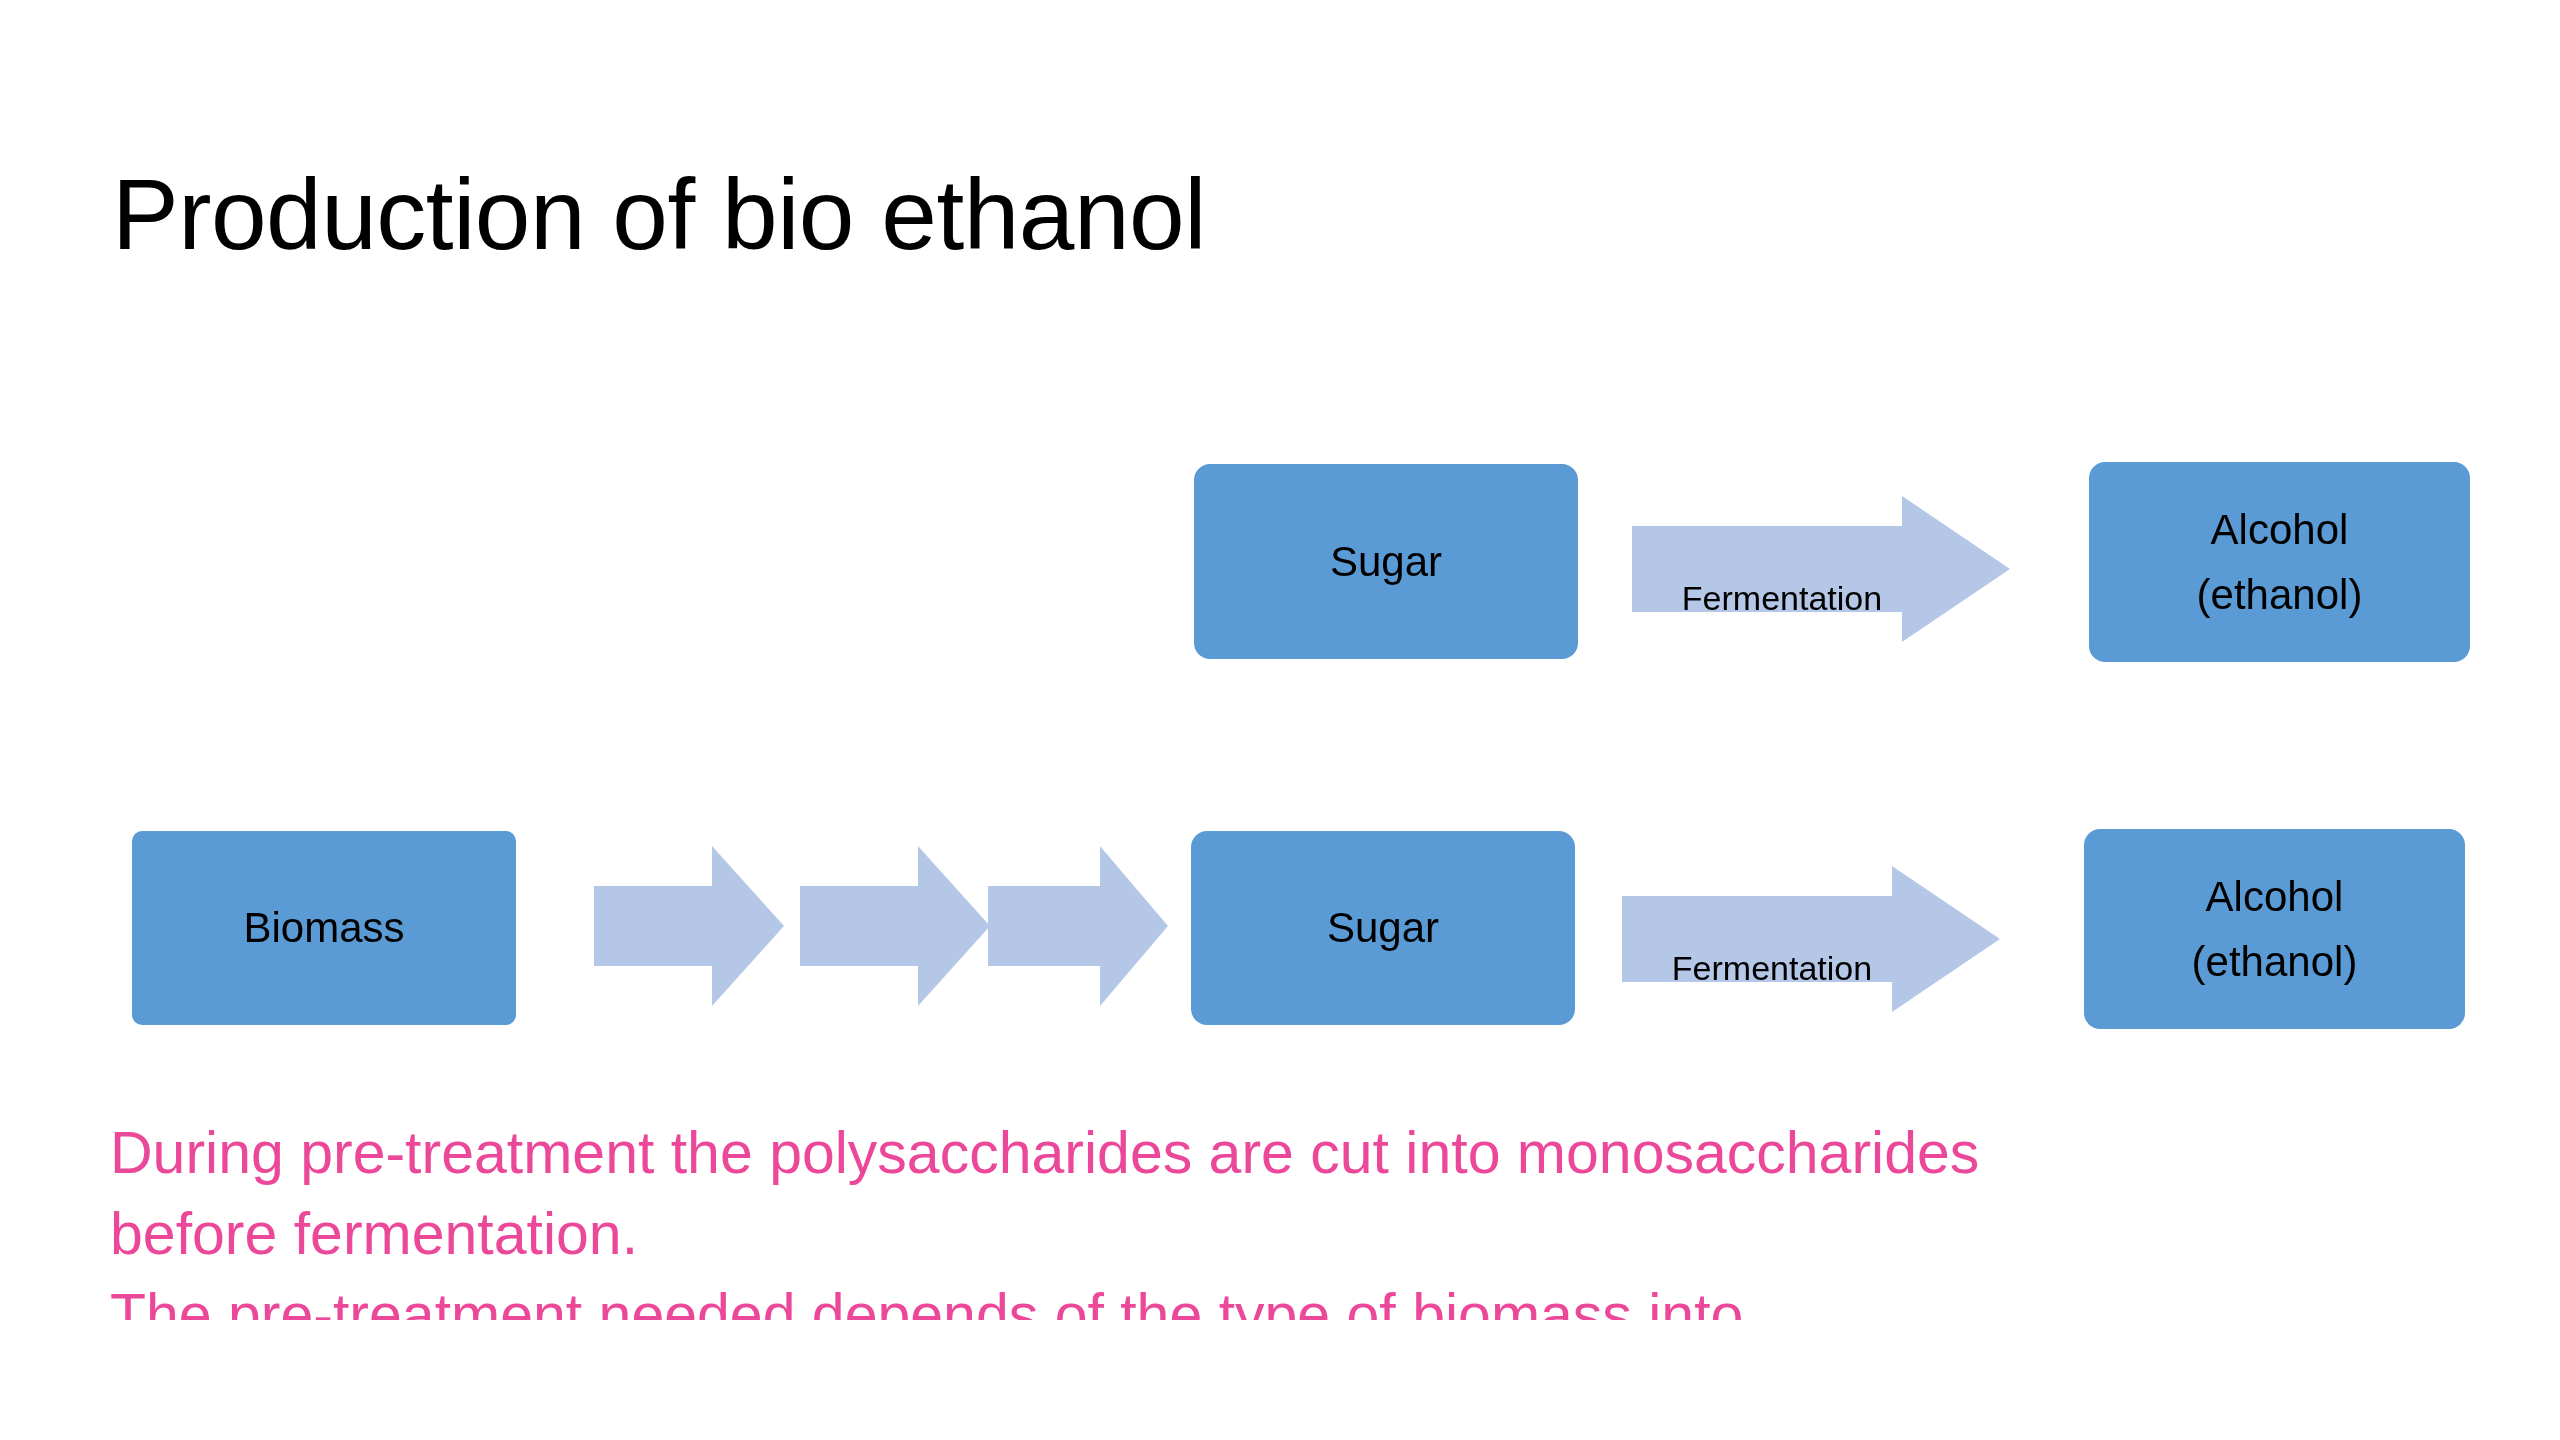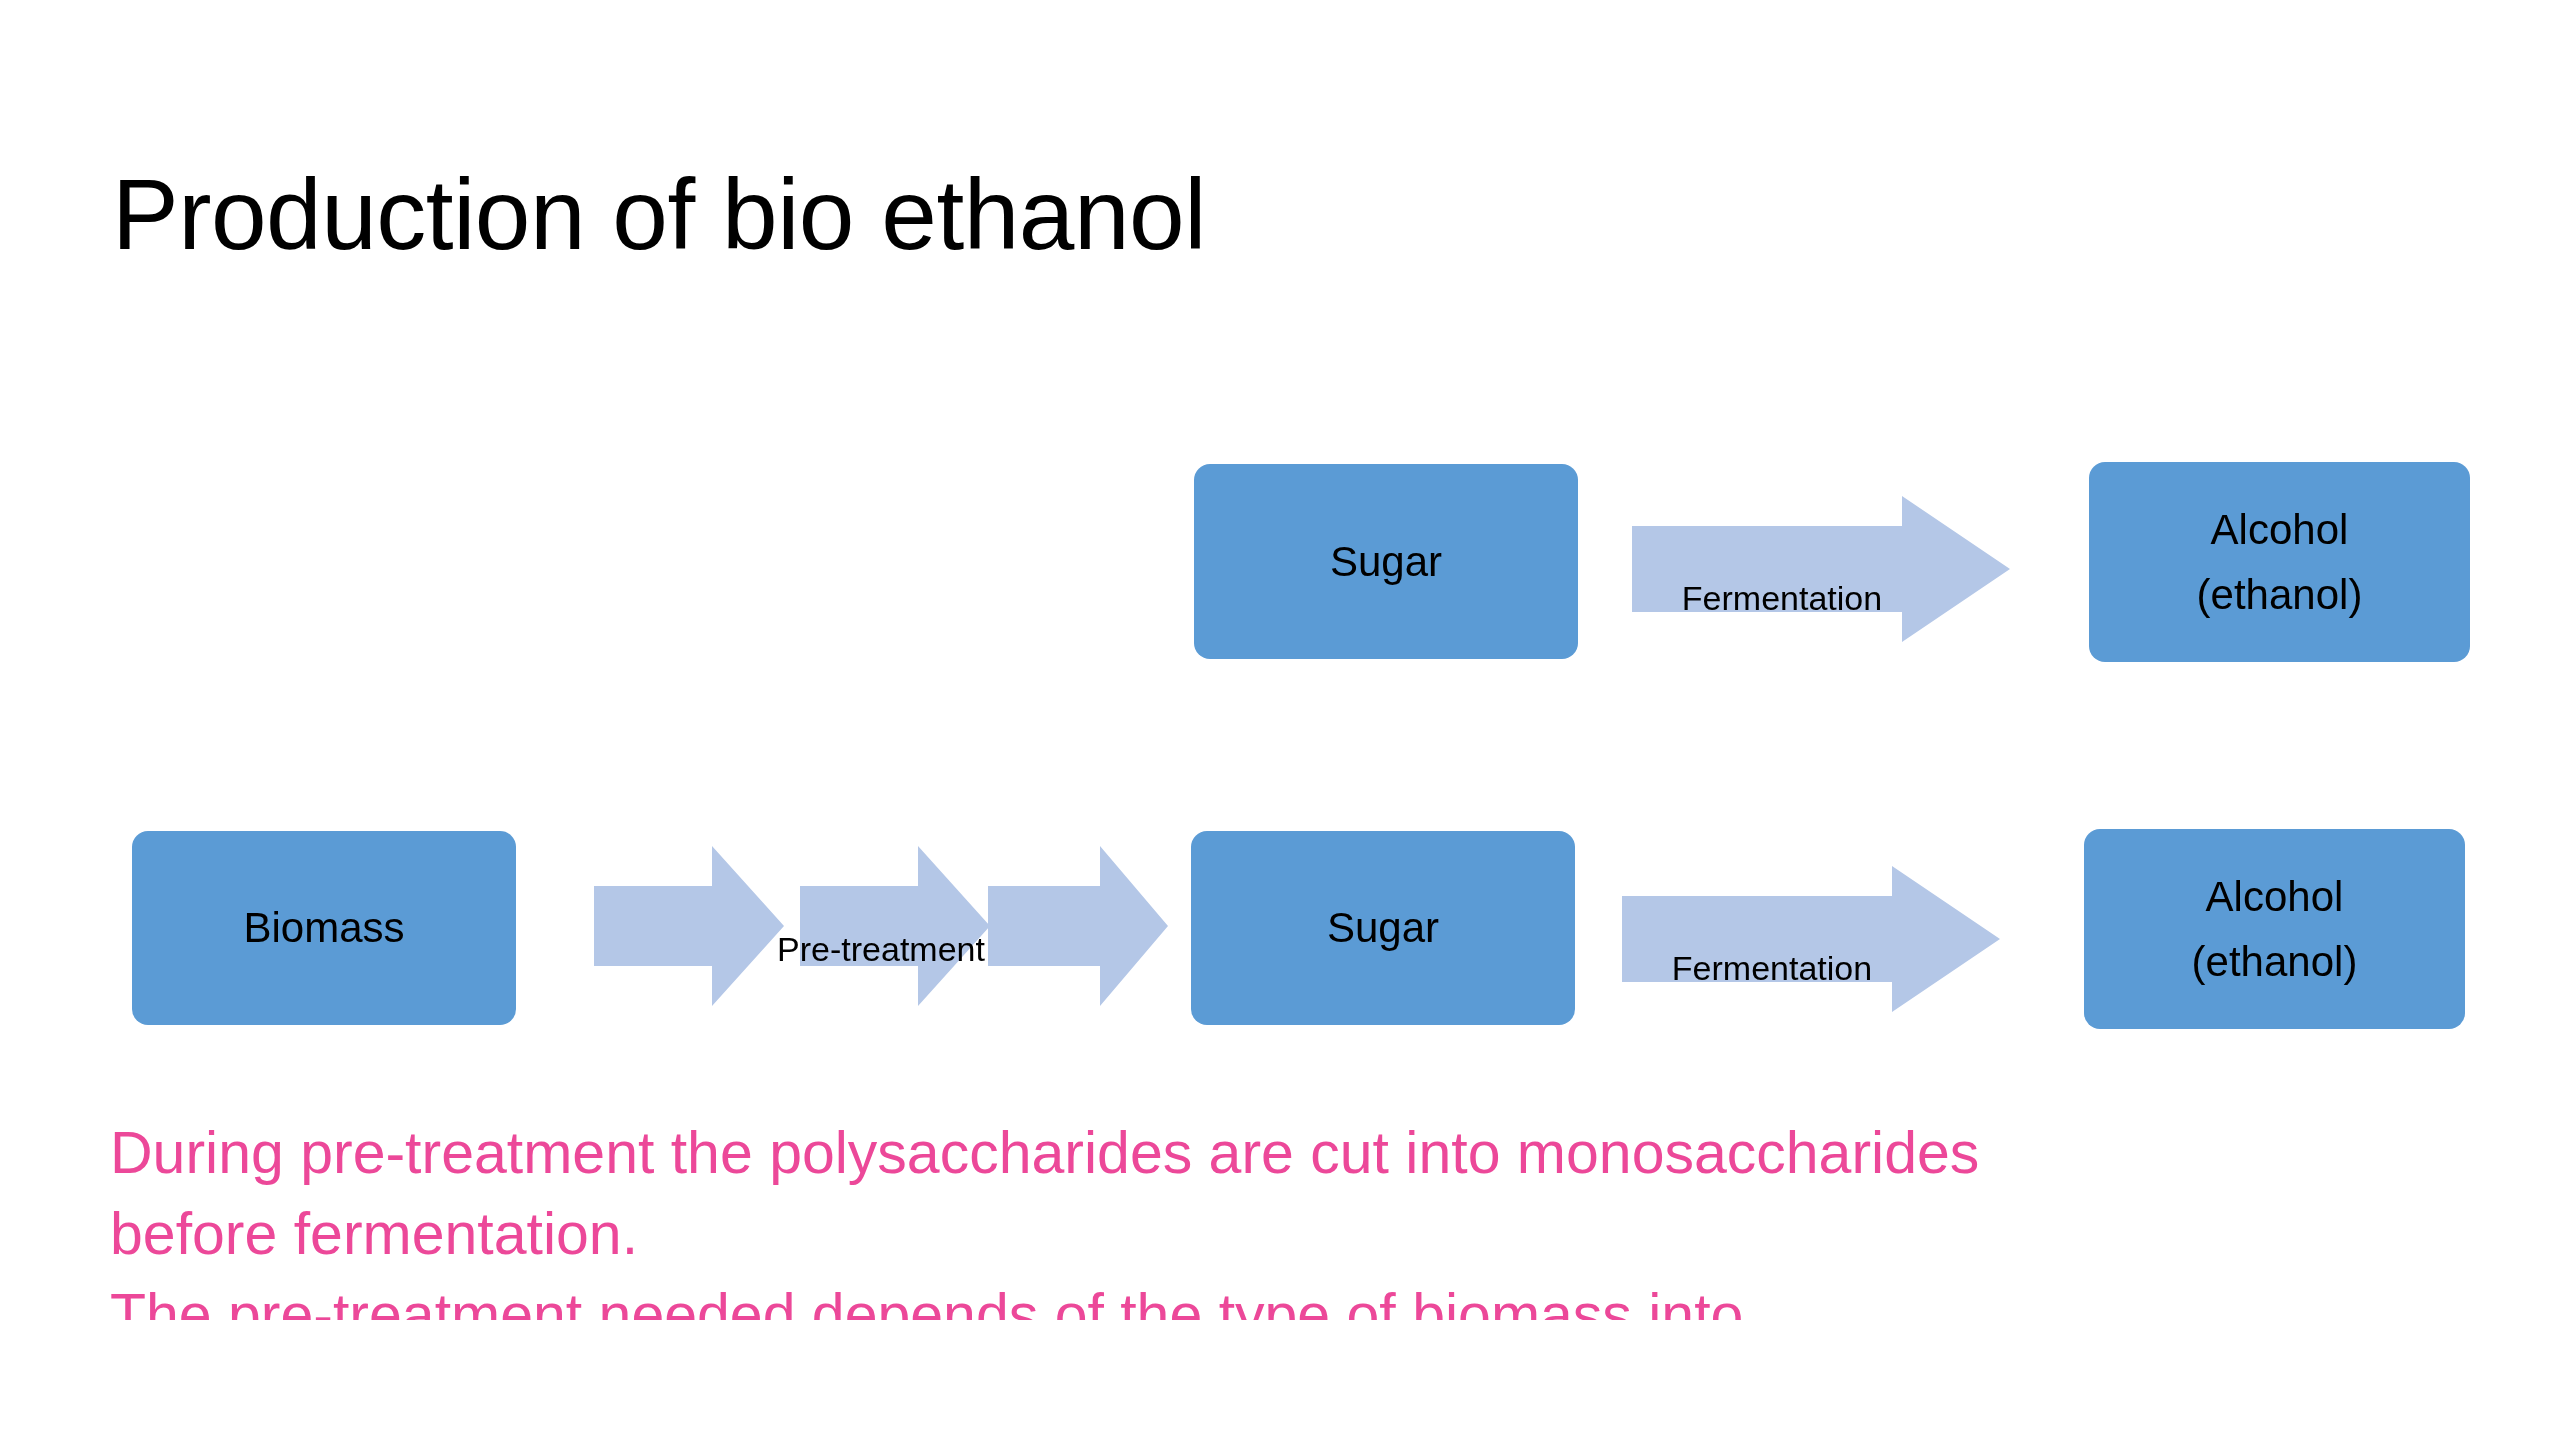--- a/index.html
+++ b/index.html
@@ -105,21 +105,21 @@
       <polygon points="0,30 270,30 270,0 378,73 270,146 270,116 0,116" fill="#B4C7E7"></polygon>
     </svg>
   </div>
   <div class="arrow-label" style="left:1632px; top:555px; width:300px;">Fermentation</div>
 
   <div class="proc-box" style="left:2089px; top:462px; width:381px; height:200px; flex-direction:column;">
     <span class="box-line">Alcohol</span>
     <span class="box-line">(ethanol)</span>
   </div>
 
-  <div class="proc-box" style="left:132px; top:831px; width:384px; height:194px;">
+  <div class="proc-box" style="left:132px; top:831px; width:384px; height:194px;border-radius:10px;">
     <span class="box-line">Biomass</span>
   </div>
 
   <div class="block-arrow" style="left:594px; top:846px; width:190px; height:160px;">
     <svg viewBox="0 0 190 160" preserveAspectRatio="none" aria-hidden="true">
       <polygon points="0,40 118,40 118,0 190,80 118,160 118,120 0,120" fill="#B4C7E7"></polygon>
     </svg>
   </div>
 
   <div class="block-arrow" style="left:800px; top:846px; width:190px; height:160px;">
@@ -127,21 +127,20 @@
       <polygon points="0,40 118,40 118,0 190,80 118,160 118,120 0,120" fill="#B4C7E7"></polygon>
     </svg>
   </div>
 
   <div class="block-arrow" style="left:988px; top:846px; width:180px; height:160px;">
     <svg viewBox="0 0 180 160" preserveAspectRatio="none" aria-hidden="true">
       <polygon points="0,40 112,40 112,0 180,80 112,160 112,120 0,120" fill="#B4C7E7"></polygon>
     </svg>
   </div>
 
-  <div class="arrow-label" style="left:594px; top:906px; width:574px;">Pre-treatment</div>
 
   <div class="proc-box" style="left:1191px; top:831px; width:384px; height:194px;">
     <span class="box-line">Sugar</span>
   </div>
 
   <div class="block-arrow" style="left:1622px; top:866px; width:378px; height:146px;">
     <svg viewBox="0 0 378 146" preserveAspectRatio="none" aria-hidden="true">
       <polygon points="0,30 270,30 270,0 378,73 270,146 270,116 0,116" fill="#B4C7E7"></polygon>
     </svg>
   </div>

